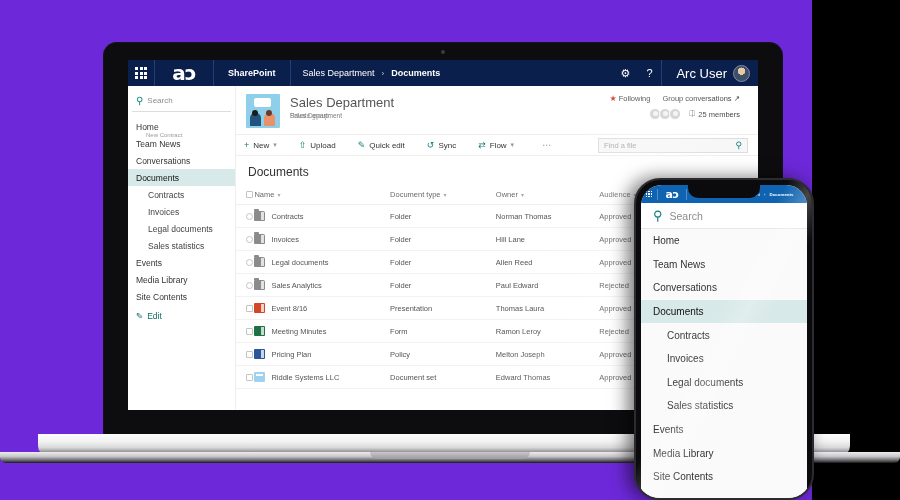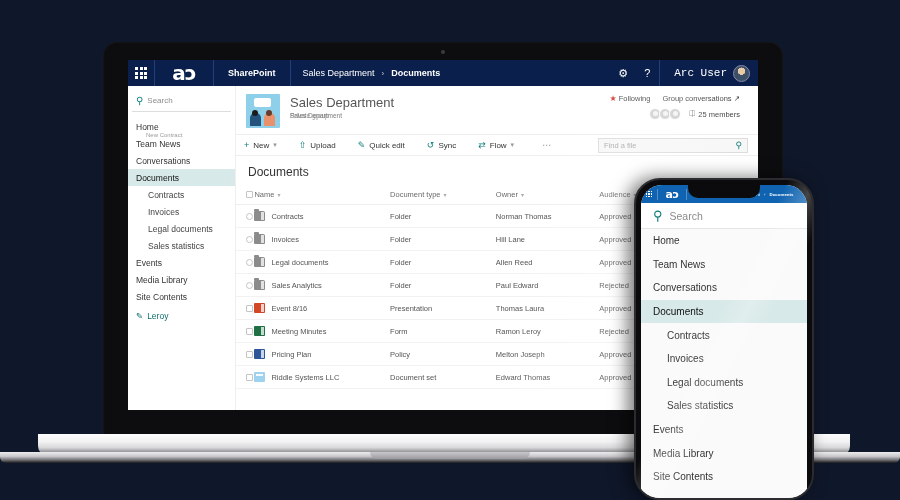--- a/index.html
+++ b/index.html
@@ -2,21 +2,21 @@
 <html><head>
 <meta charset="utf-8">
 <style>
   * { box-sizing: border-box; margin: 0; padding: 0; }
   html, body {
     width: 900px; height: 500px;
     background: #000;
     font-family: "Liberation Sans", sans-serif;
     overflow: hidden;
   }
-  .stage { position: relative; width: 900px; height: 500px; background: #0f172a; }
+  .stage { position: relative; width: 812px; height: 500px; background: #6d28d9; }
 
   
   .laptop-lid {
     position: absolute; left: 103px; top: 42px;
     width: 680px; height: 394px;
     background: #0d0d0f;
     border-radius: 14px 14px 4px 4px;
     box-shadow: 0 0 2px #2a2a2e inset;
   }
   .lid-topbar {
@@ -78,21 +78,21 @@
   .crumbs .c-cur { font-weight: 700; }
   .crumbs .chev { opacity: .75; font-size: 8px; }
   .suite-right {
     margin-left: auto; display:flex; align-items:center; height:26px;
   }
   .sb-icon { width: 24px; text-align:center; font-size: 11px; cursor: pointer; }
   .suite-user {
     display:flex; align-items:center; gap:6px; padding: 0 8px 0 14px;
     border-left: 1px solid #21407a; height: 26px;
   }
-  .suite-user .uname { font-size: 11px; font-family: Liberation Mono, monospace; }
+  .suite-user .uname { font-size: 13px; }
   .avatar-img {
     width: 17px; height: 17px; border-radius: 50%;
     background: radial-gradient(circle at 50% 35%, #e8c9a8 0 30%, #3b5066 31% 100%);
     border: 1px solid #88a;
   }
 
   
   .sp-body { display: flex; height: 324px; background: #fff; }
 
   
@@ -338,21 +338,21 @@
             <div class="nav-item active">Documents</div>
             <div class="nav-item sub">Contracts</div>
             <div class="nav-item sub">Invoices</div>
             <div class="nav-item sub">Legal documents</div>
             <div class="nav-item sub">Sales statistics</div>
             <div class="nav-item">Events</div>
             <div class="nav-item">Media Library</div>
             <div class="nav-item">Site Contents</div>
             <div class="nav-edit">
               <span>✎</span>
-              <span>Leroy</span>
+              <span>Edit</span>
             </div>
           </div>
         </div>
 
         <div class="main">
 
           <div class="site-header">
             <div class="site-logo">
               <span class="bubble"></span>
                 <span class="p1"></span>

